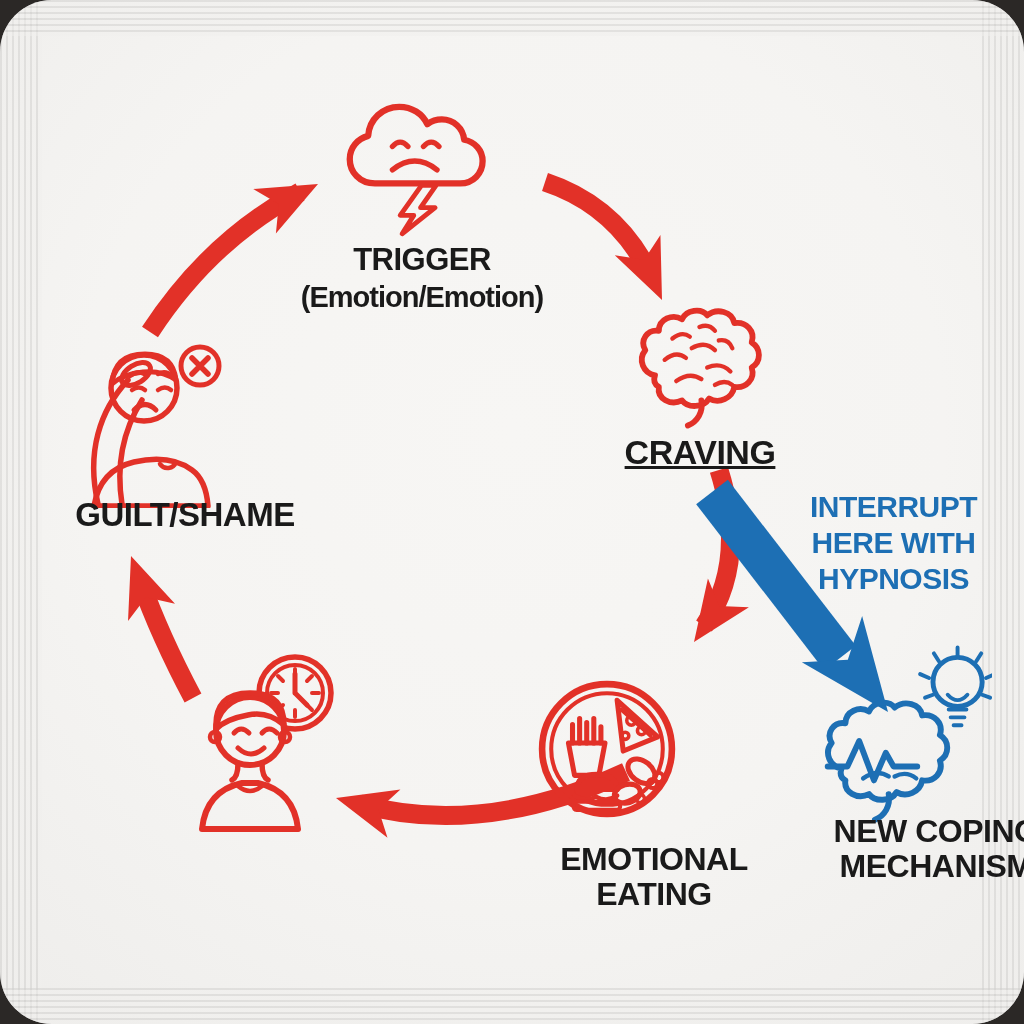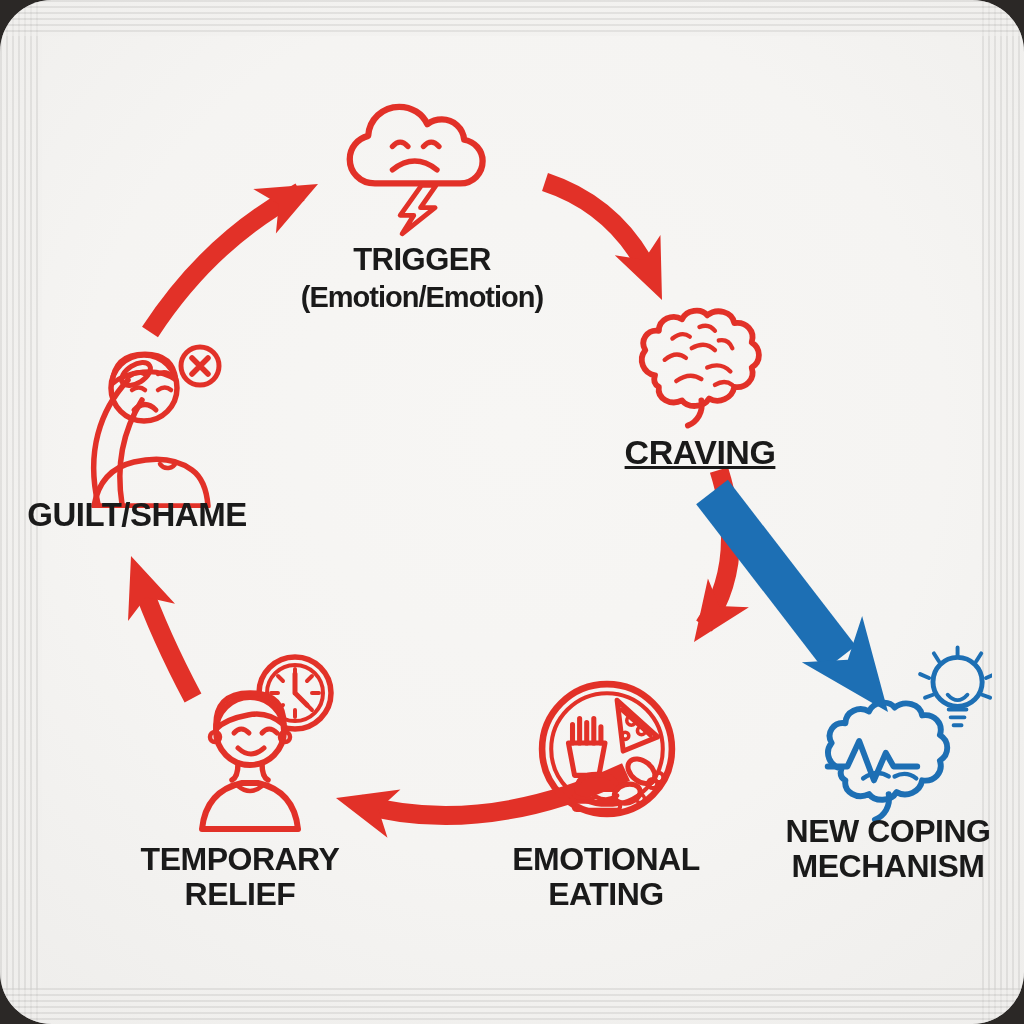--- a/index.html
+++ b/index.html
@@ -20,21 +20,21 @@
   .edge.top{top:0}.edge.bottom{bottom:0}
   svg.arrows{position:absolute;left:0;top:0;width:1024px;height:1024px;pointer-events:none;}
   .icon{position:absolute;}
   .icon svg{display:block;width:100%;height:100%;}
   .red-icon{color:var(--red,#e23128);}
   .blue-icon{color:var(--blue,#1d6fb4);}
   .lbl{
     position:absolute;text-align:center;font-weight:bold;
     color:var(--ink,#1a1a1a);line-height:1.1;letter-spacing:-.5px;
   }
-  .node-label{font-size:32px;}
+  .node-label{font-size:32px;margin-left:48px;}
   .trigger-label{font-size:31px;}
   .trigger-sub{font-size:29px;letter-spacing:-1px;}
   .craving-label{font-size:34px;text-decoration:underline;}
   .callout{color:var(--blue,#1d6fb4);font-size:30px;line-height:1.2;}
   .title{
     font-size:53px;line-height:1.06;letter-spacing:-1.5px;color:#151515;
   }
   .stroke{fill:none;stroke:currentColor;stroke-linecap:round;stroke-linejoin:round;}
 </style>
 </head>
@@ -102,20 +102,21 @@
       <path class="stroke" stroke-width="4.5" d="M68 46 q14 -8 24 2"></path>
       <path class="stroke" stroke-width="4.5" d="M96 38 q10 -2 14 8"></path>
       <path class="stroke" stroke-width="4.5" d="M52 80 q14 -10 26 -2"></path>
       <path class="stroke" stroke-width="4.5" d="M84 66 q14 -6 24 4"></path>
       <path class="stroke" stroke-width="4.5" d="M92 84 q10 -6 18 0"></path>
       <path class="stroke" stroke-width="6" d="M78 100 C80 112 74 122 64 126"></path>
     </svg>
   </div>
   <div class="lbl craving-label" style="left:600px;top:434px;width:200px">CRAVING</div>
 
+  <div class="lbl callout" style="left:786px;top:489px;width:215px">INTERRUPT HERE WITH HYPNOSIS</div>
 
   <div class="icon blue-icon" style="left:810px;top:645px;width:182px;height:190px">
     <svg viewBox="0 0 185 190">
       <g transform="translate(2,50)">
         <path class="stroke" stroke-width="6" d="M30 74 C18 72 12 58 20 48 C14 38 22 26 34 28 C34 16 48 10 58 16 C62 6 78 4 84 12 C94 4 110 8 112 20 C124 18 134 28 130 40 C140 46 140 60 130 66 C134 78 124 88 112 86 C110 98 96 104 86 98 C80 108 64 108 58 100 C46 106 32 98 34 86 C30 84 28 80 30 74 Z"></path>
         <path class="stroke" stroke-width="4.5" d="M52 84 q14 -10 26 -2"></path>
         <path class="stroke" stroke-width="4.5" d="M84 82 q12 -6 22 2"></path>
         <path class="stroke" stroke-width="6" d="M78 100 C80 112 74 122 64 126"></path>
       </g>
       <path class="stroke" stroke-width="6" d="M18 122 h20 l12 -26 l15 40 l12 -28 l8 14 h24"></path>
@@ -163,21 +164,20 @@
       <circle class="stroke" stroke-width="4.5" cx="27" cy="84" r="5"></circle>
       <circle class="stroke" stroke-width="4.5" cx="97" cy="84" r="5"></circle>
       <path class="stroke" stroke-width="5" d="M46 80 q7 -8 15 0"></path>
       <path class="stroke" stroke-width="5" d="M74 80 q7 -8 15 0"></path>
       <path class="stroke" stroke-width="5" d="M50 95 q13 12 26 0"></path>
       <path class="stroke" stroke-width="5.5" d="M50 110 q0 14 -6 17 M74 110 q0 14 6 17"></path>
       <path class="stroke" stroke-width="6" d="M14 176 q4 -38 40 -46 h16 q36 8 40 46 z"></path>
       <path class="stroke" stroke-width="4.5" d="M50 133 q12 10 24 0"></path>
     </svg>
   </div>
-  <div class="lbl node-label" style="left:130px;top:842px;width:220px">TEMPORARY RELIEF</div>
 
   <div class="icon red-icon" style="left:78px;top:336px;width:150px;height:172px">
     <svg viewBox="0 0 150 172">
       <circle class="stroke" stroke-width="5.5" cx="66" cy="52" r="33"></circle>
       <path class="stroke" stroke-width="5" d="M34 48 q2 -30 33 -30 q28 0 31 26 q-14 -10 -33 -8 q-20 2 -31 12"></path>
       <path class="stroke" stroke-width="4.5" d="M52 40 q8 -6 14 -2"></path>
       <path class="stroke" stroke-width="4.5" d="M80 38 q8 -4 13 2"></path>
       <path class="stroke" stroke-width="4.5" d="M54 54 q7 -5 13 0"></path>
       <path class="stroke" stroke-width="4.5" d="M80 54 q7 -5 13 0"></path>
       <path class="stroke" stroke-width="5" d="M56 74 Q67 63 78 74"></path>

